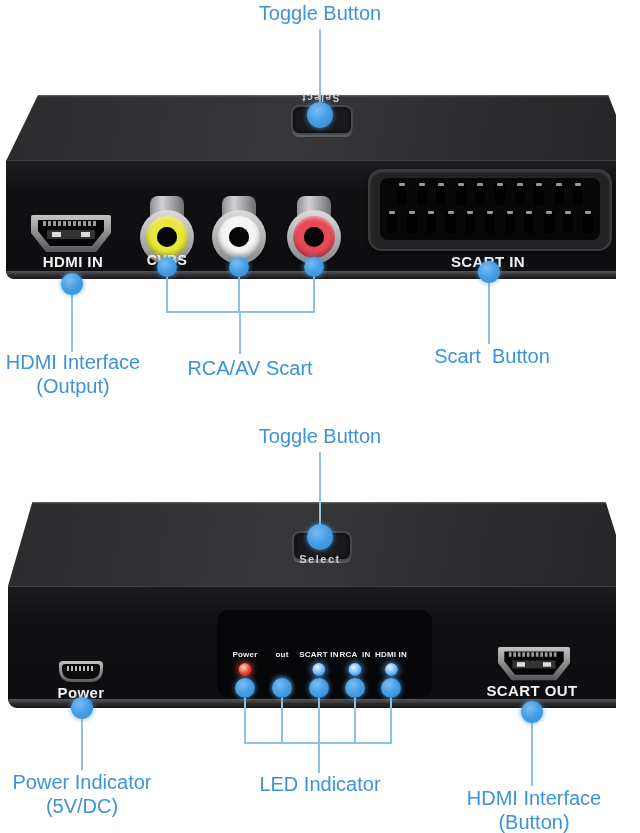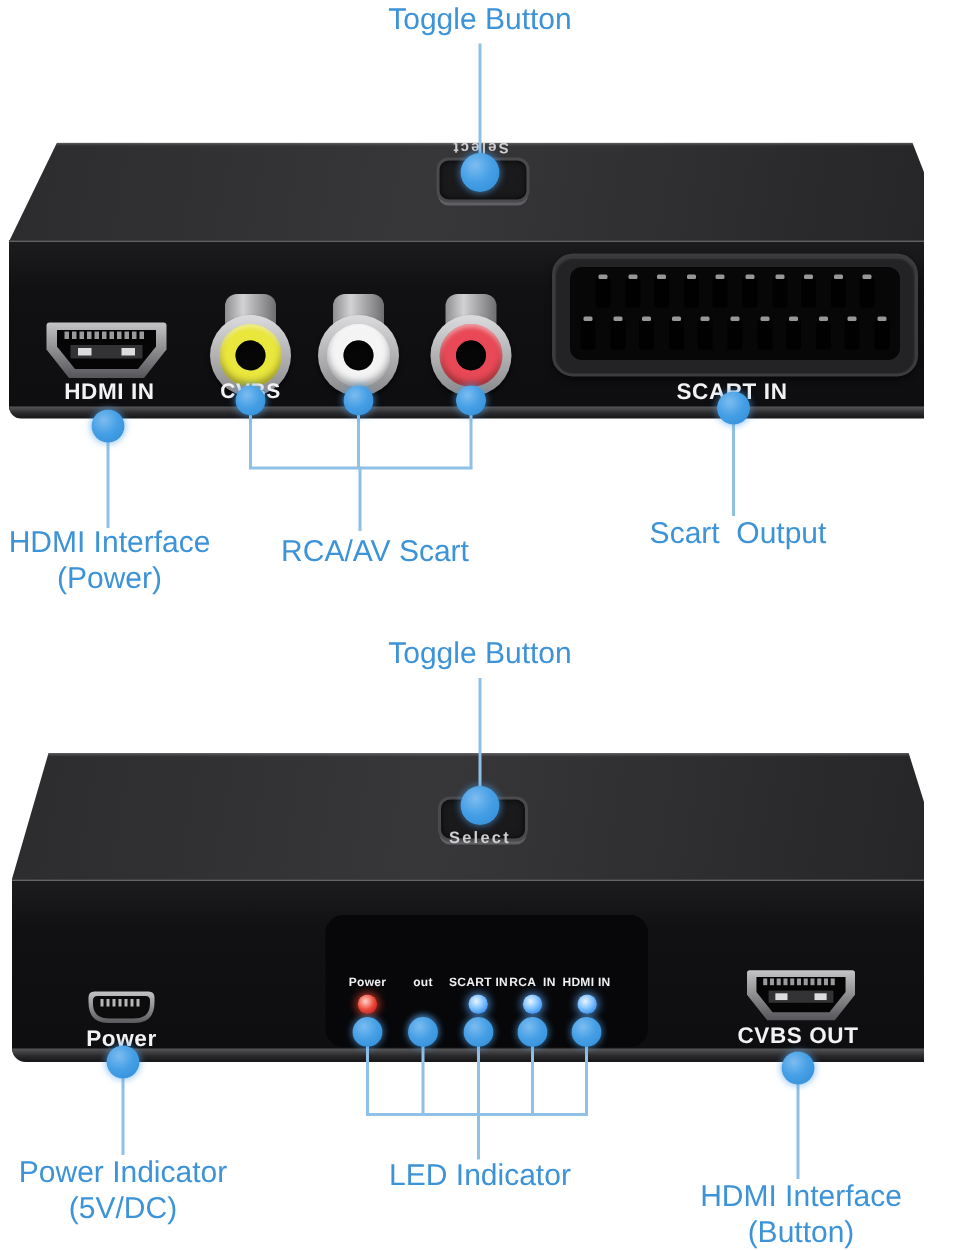--- a/index.html
+++ b/index.html
@@ -172,35 +172,35 @@
           <div class="scart-pin" style="left: 163.8px; top: 35px;"></div>
           <div class="scart-pin" style="left: 183.4px; top: 35px;"></div>
           <div class="scart-pin" style="left: 203px; top: 35px;"></div>
         </div>
     </div>
     <div class="port-label" style="left:418px;top:253px;width:140px;">SCART IN</div>
 
     <div class="dot dot-22" style="left:61px;top:273px;"></div>
     <div class="vline thin" style="left:71px;top:294px;height:58px;"></div>
     <div class="callout-text" style="left:3px;top:350px;width:140px;">HDMI Interface</div>
-    <div class="callout-text" style="left:3px;top:374px;width:140px;">(Power)</div>
+    <div class="callout-text" style="left:3px;top:374px;width:140px;">(Output)</div>
 
     <div class="dot dot-20" style="left:157px;top:257px;"></div>
     <div class="dot dot-20" style="left:229px;top:257px;"></div>
     <div class="dot dot-20" style="left:304px;top:257px;"></div>
     <div class="vline thin" style="left:166px;top:275px;height:37px;"></div>
     <div class="vline thin" style="left:238px;top:275px;height:37px;"></div>
     <div class="vline thin" style="left:313px;top:275px;height:37px;"></div>
     <div class="hline" style="left:166px;top:311px;width:149px;height:1.5px;"></div>
     <div class="vline thin" style="left:239px;top:311px;height:43px;"></div>
     <div class="callout-text" style="left:175px;top:356px;width:150px;">RCA/AV Scart</div>
 
     <div class="dot dot-22" style="left:478px;top:261px;"></div>
     <div class="vline thin" style="left:488px;top:282px;height:62px;"></div>
-    <div class="callout-text pre" style="left:412px;top:344px;width:160px;">Scart  Output</div>
+    <div class="callout-text pre" style="left:412px;top:344px;width:160px;">Scart  Button</div>
   </div>
 
   <div>
 
     <div class="callout-text" style="left:160px;top:424px;width:320px;">Toggle Button</div>
     <div class="vline" style="left:319px;top:452px;height:86px;"></div>
     <div class="dot dot-26" style="left:307px;top:524px;"></div>
 
     <div class="dev-top" style="left:8px;top:502px;width:624px;height:84px;
          clip-path:polygon(3.9% 0, 95.8% 0, 100% 100%, 0 100%);"></div>
@@ -272,21 +272,21 @@
             <rect x="48" y="7" width="3" height="5"></rect>
           <rect x="53" y="7" width="3" height="5"></rect>
             <rect x="58" y="7" width="3" height="5"></rect>
           <rect x="63" y="7" width="3" height="5"></rect>
         </g>
         <rect x="17" y="16" width="48" height="9" fill="#333336"></rect>
         <rect x="22" y="18" width="9" height="5" fill="#dcdcde"></rect>
         <rect x="51" y="18" width="9" height="5" fill="#dcdcde"></rect>
       </svg>
     </div>
-    <div class="port-label" style="left:462px;top:682px;width:140px;">CVBS OUT</div>
+    <div class="port-label" style="left:462px;top:682px;width:140px;">SCART OUT</div>
 
     <div class="dot dot-22" style="left:71px;top:697px;"></div>
     <div class="vline thin" style="left:81px;top:718px;height:52px;"></div>
     <div class="callout-text" style="left:2px;top:770px;width:160px;">Power Indicator</div>
     <div class="callout-text" style="left:2px;top:794px;width:160px;">(5V/DC)</div>
 
     <div class="dot dot-20" style="left:235px;top:678px;"></div>
     <div class="dot dot-20" style="left:272px;top:678px;"></div>
     <div class="dot dot-20" style="left:309px;top:678px;"></div>
     <div class="dot dot-20" style="left:345px;top:678px;"></div>

